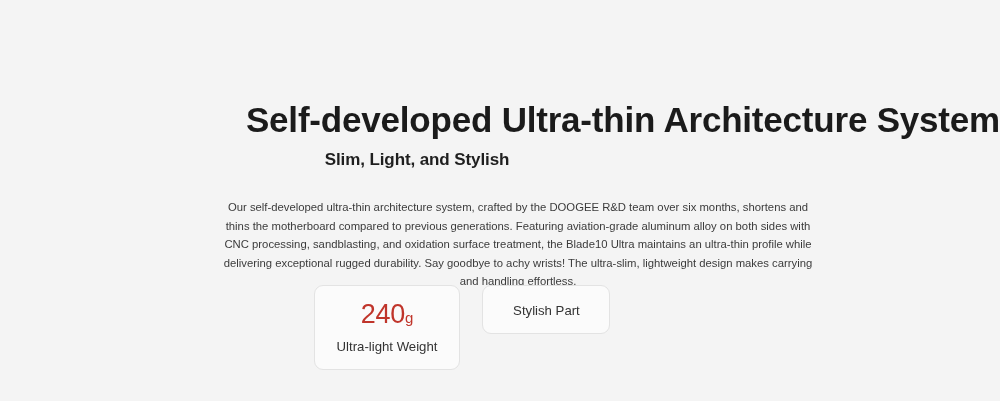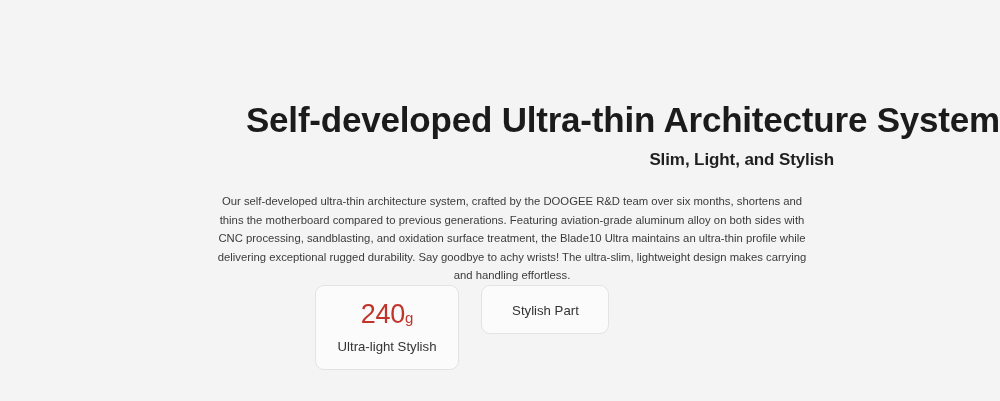--- a/index.html
+++ b/index.html
@@ -37,29 +37,29 @@
     letter-spacing: -0.2px;
     color: #1b1b1b;
   }
   .subhead {
     margin: 0;
     padding: 0;
     position: absolute;
     top: 148px;
     left: 0;
     width: 834px;
-    text-align: right;
+    text-align: center;
     font-size: 17px;
     line-height: 24px;
     font-weight: 700;
     letter-spacing: -0.1px;
     color: #1f1f1f;
   }
   .body-copy {
-    margin: 12px;
+    margin: 18px;
     padding: 0;
     position: absolute;
     top: 180px;
     left: 50%;
     transform: translateX(-50%);
     width: 590px;
     text-align: center;
     font-size: 11.3px;
     line-height: 18.6px;
     color: #3b3b3b;
@@ -114,21 +114,21 @@
   <h1 class="headline">Self-developed Ultra-thin Architecture System</h1>
 
   <h2 class="subhead">Slim, Light, and Stylish</h2>
 
   <p class="body-copy">Our self-developed ultra-thin architecture system, crafted by the DOOGEE R&amp;D team over six months, shortens and thins the motherboard compared to previous generations. Featuring aviation-grade aluminum alloy on both sides with CNC processing, sandblasting, and oxidation surface treatment, the Blade10 Ultra maintains an ultra-thin profile while delivering exceptional rugged durability. Say goodbye to achy wrists! The ultra-slim, lightweight design makes carrying and handling effortless.</p>
 
   <div class="spec-row">
 
     <div class="spec-card">
       <span class="spec-value"><span>240</span><span class="spec-unit">g</span></span>
-      <span class="spec-label">Ultra-light Stylish</span>
+      <span class="spec-label">Ultra-light Weight</span>
     </div>
 
     <div class="spec-card">
       <span class="spec-label">Stylish Part</span>
     </div>
 
   </div>
 
 </div>
 

